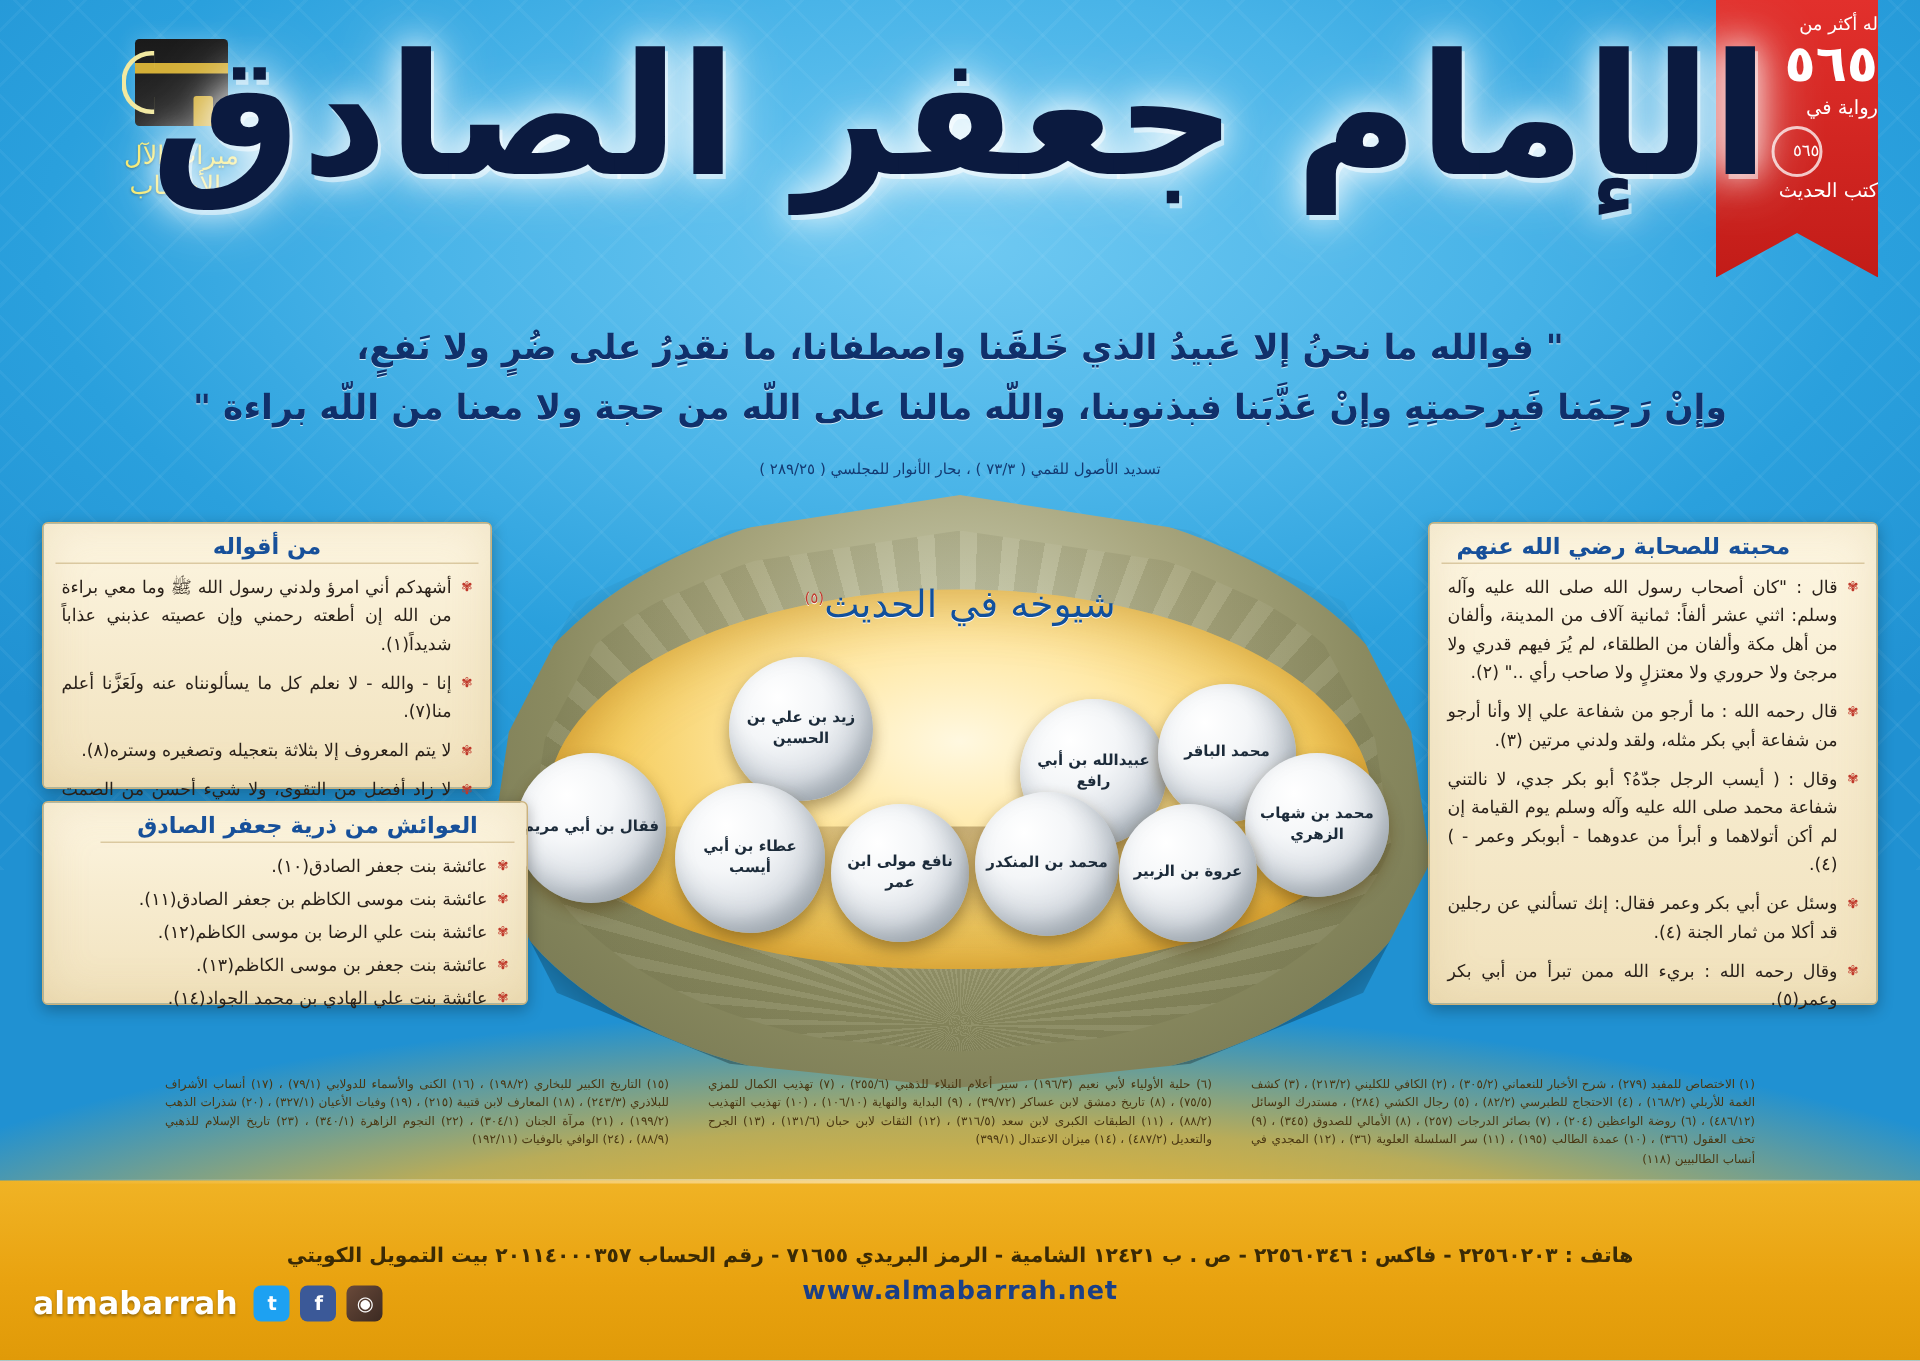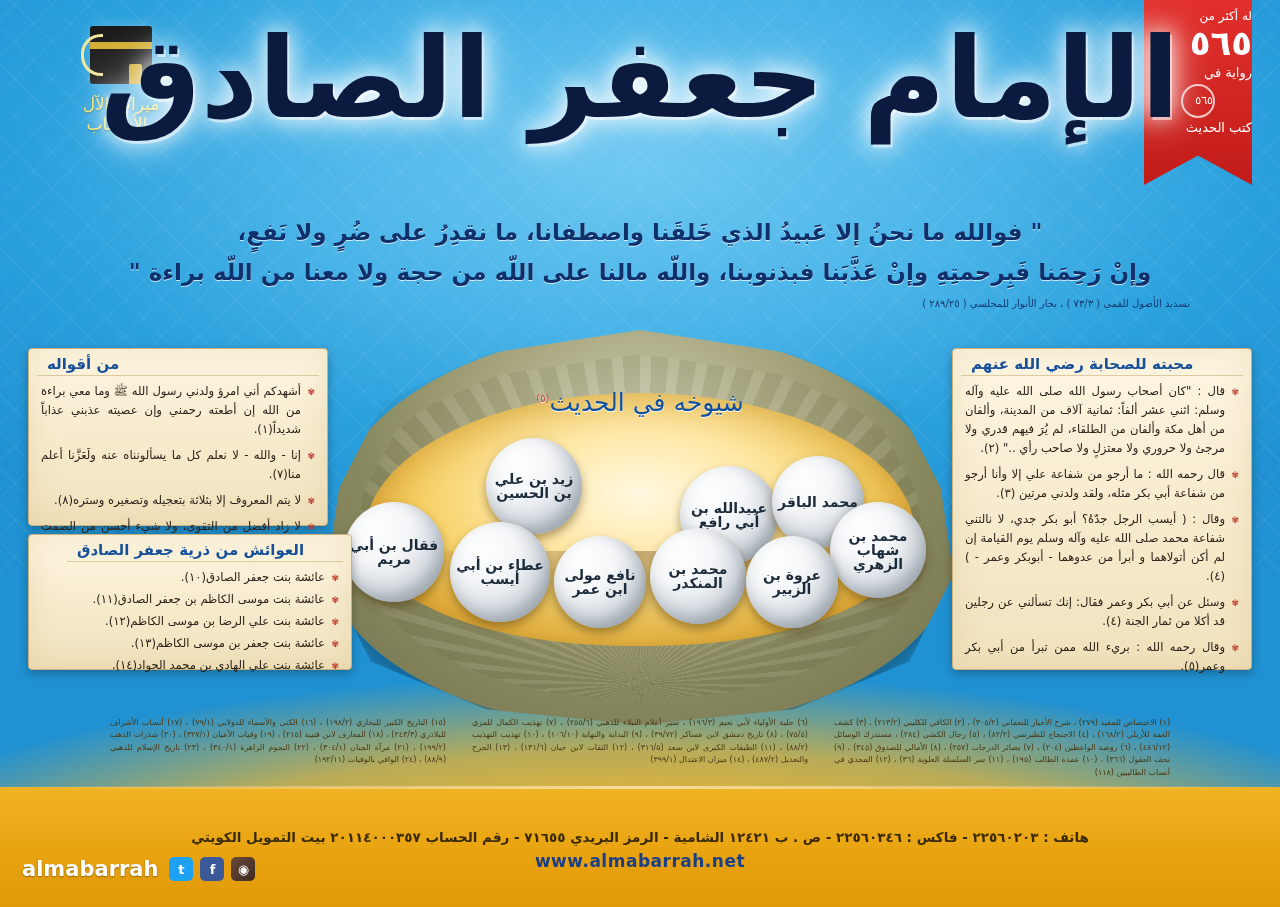--- a/index.html
+++ b/index.html
@@ -87,40 +87,40 @@
   
   .quote {
     position:absolute; top:212px; left:90px; right:90px; text-align:center;
     color:#10306b; direction:rtl;
   }
   .quote .line {
     font-size:23px; font-weight:bold; line-height:40px;
     text-shadow:0 1px 0 rgba(255,255,255,.7);
   }
   .quote .src {
-    margin-top:6px; font-size:10px; color:#143a72; text-align:right;
+    margin-top:16px; font-size:10px; color:#143a72; text-align:center;
     letter-spacing:.2px;
   }
 
   
   .panel {
     position:absolute;
     background: linear-gradient(180deg,#fdf6e2 0%, #f7ecd0 45%, #f1e2bd 100%);
     border:1px solid #cbb27c;
     border-radius:4px;
     box-shadow: 0 3px 10px rgba(0,0,0,.28), inset 0 0 30px rgba(196,163,95,.22);
     direction:rtl;
   }
   .panel-title {
     color:#17509a; font-weight:bold; font-size:15px;
     text-align:left; padding:6px 10px 2px 10px;
     border-bottom:1px solid rgba(180,150,90,.45);
     margin:0 8px 6px 8px;
   }
-  .panel.left .panel-title { text-align:left; }
+  .panel.left .panel-title { text-align:center; }
   .panel ul { list-style:none; padding:0 12px 10px 12px; }
   .panel li {
     font-size:11.6px; line-height:19px; color:#2a2119; text-align:justify;
     margin-bottom:7px; position:relative; padding-right:14px;
   }
   .panel li::before {
     content:"✾"; position:absolute; right:0; top:1px; color:#c0392b; font-size:9px;
   }
   .panel.compact li { margin-bottom:3px; text-align:right; }
 
@@ -167,21 +167,21 @@
   .pearl {
     position:absolute;
     border-radius:50%;
     background:
       radial-gradient(circle at 34% 28%, #ffffff 0%, #f4f6f8 32%, #d9dee4 62%, #aeb6bf 88%, #8d949c 100%);
     box-shadow: 0 5px 10px rgba(80,55,10,.45), inset -6px -8px 16px rgba(120,130,140,.45);
     display:flex; align-items:center; justify-content:center; text-align:center;
     color:#1c2b3a; font-weight:bold; line-height:14px;
     padding:4px;
   }
-  .pearl span { display:block; font-size:14px; }
+  .pearl span { display:block; font-size:10px; }
 
   .shell-title {
     position:absolute; top:58px; left:0; right:0; text-align:center;
     color:#11509c; font-size:25px; font-weight:normal;
     text-shadow: 0 1px 0 rgba(255,255,255,.9);
     direction:rtl;
   }
   .shell-title sup { font-size:10px; vertical-align:super; color:#c0392b; }
 
   

